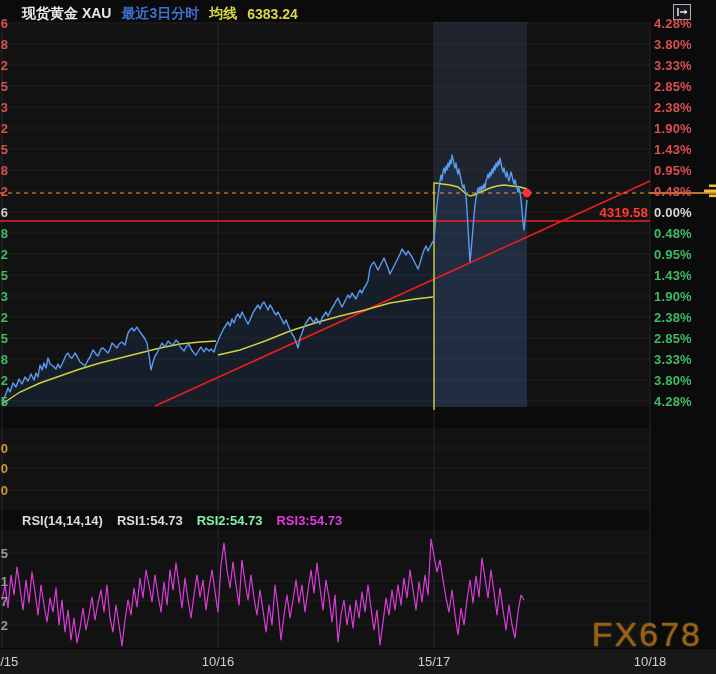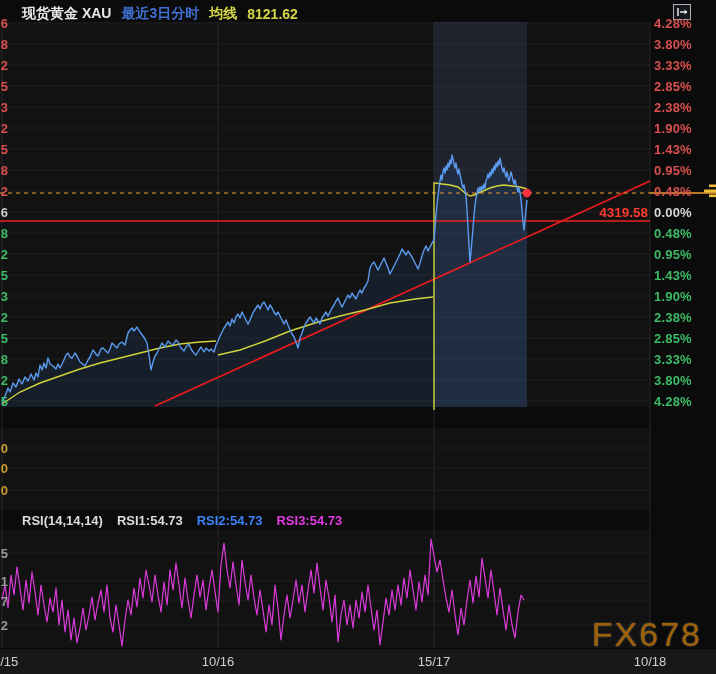--- a/index.html
+++ b/index.html
@@ -7,21 +7,21 @@
     font-family:"Liberation Sans","DejaVu Sans",sans-serif;-webkit-font-smoothing:antialiased;}
   .hdr{position:absolute;left:22px;top:4px;height:20px;display:flex;gap:10px;align-items:center;
     font-size:14px;font-weight:bold;white-space:nowrap;}
   .hdr .t-white{color:#e8e8e8}.hdr .t-blue{color:#3f6fd0}.hdr .t-yellow{color:#d6d64a}
   .panel{position:absolute;left:0;background:#121212;}
   .panel-main{top:22px;width:650px;height:385px;}
   .panel-mid{top:428px;width:650px;height:82px;}
   .panel-rsi{top:530px;width:650px;height:118px;}
   .rsi-hdr{position:absolute;left:22px;top:512px;height:16px;display:flex;gap:14px;align-items:center;
     font-size:13px;font-weight:bold;white-space:nowrap;}
-  .rsi-hdr .t-white{color:#dcdcdc}.rsi-hdr .t-yellow{color:#3b82f6}.rsi-hdr .t-mag{color:#e23ae2}
+  .rsi-hdr .t-white{color:#dcdcdc}.rsi-hdr .t-yellow{color:#86efac}.rsi-hdr .t-mag{color:#e23ae2}
   .axis-x{position:absolute;left:0;top:648px;width:716px;height:26px;background:#181818;border-top:1px solid #060606;}
   .axis-x .xlab{position:absolute;top:5px;font-size:13px;color:#cfcfcf;transform:translateX(-50%);white-space:nowrap;}
   .ylab{position:absolute;left:654px;transform:translateY(-50%);font-size:13px;font-weight:bold;letter-spacing:.2px;}
   .ylab.red{color:#d8504f}.ylab.green{color:#3dbb66}.ylab.zero{color:#d6d6d6}
   .sliver{position:absolute;left:0;width:8px;overflow:hidden;transform:translateY(-50%);
     font-size:13px;font-weight:bold;direction:rtl;white-space:nowrap;}
   .sliver.red{color:#d8504f}.sliver.green{color:#3dbb66}.sliver.zero{color:#c9c9c9}
   .sliver.orange{color:#c89a32}.sliver.gray{color:#9a9a9a}
   .pricelab{position:absolute;right:68px;top:205px;font-size:13.5px;font-weight:bold;color:#ff3b30;}
   .wm{position:absolute;right:14px;top:615px;font-size:34px;color:#a16207;letter-spacing:2px;
@@ -36,21 +36,21 @@
 <div class="screen">
 
   <div class="panel panel-main"></div>
   <div class="panel panel-mid"></div>
   <div class="panel panel-rsi"></div>
 
   <div class="hdr">
     <span class="t-white">现货黄金 XAU</span>
     <span class="t-blue">最近3日分时</span>
     <span class="t-yellow">均线</span>
-    <span class="t-yellow">8121.62</span>
+    <span class="t-yellow">6383.24</span>
   </div>
 
   <div class="expand-btn">
     <svg width="16" height="14" viewBox="0 0 16 14">
       <line x1="4" y1="3" x2="4" y2="11" stroke="#e6e6e6" stroke-width="1.5"></line>
       <line x1="6" y1="7" x2="13" y2="7" stroke="#e6e6e6" stroke-width="1.5"></line>
       <path d="M10.5 4.5 L13.5 7 L10.5 9.5 Z" fill="#e6e6e6"></path>
     </svg>
   </div>
 

